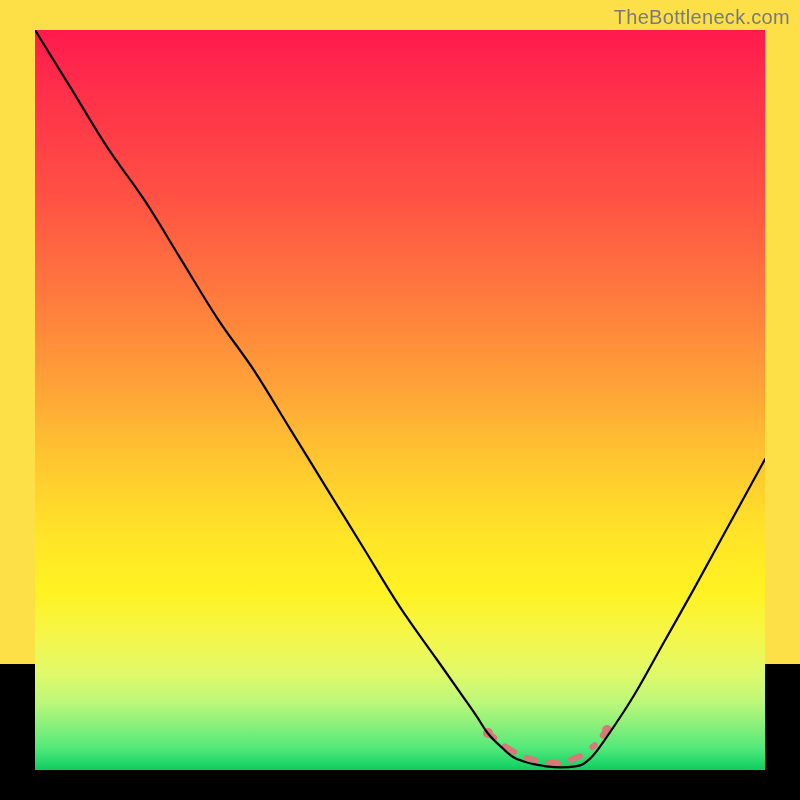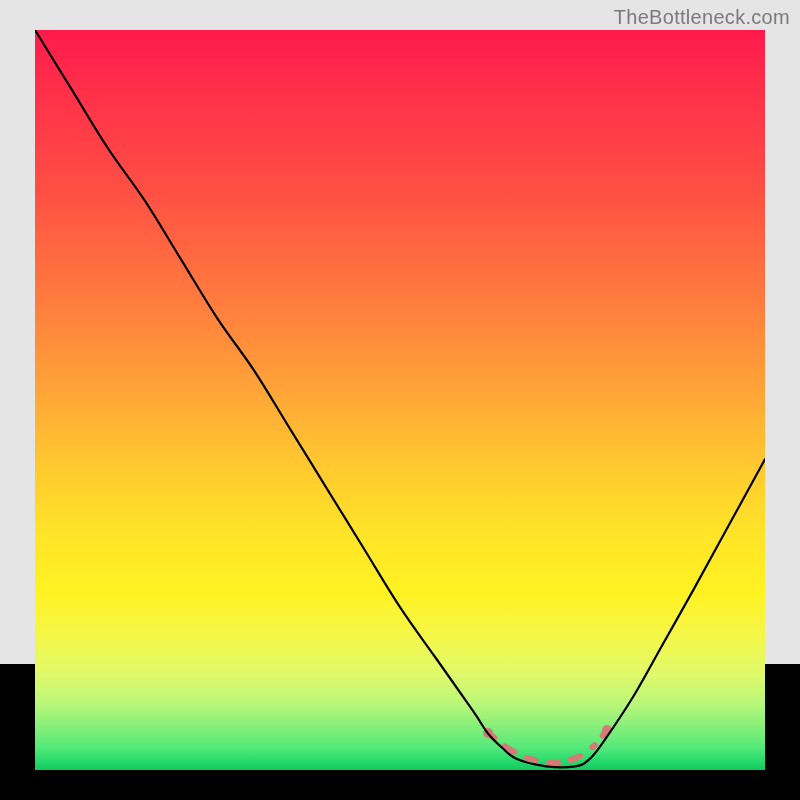--- a/index.html
+++ b/index.html
@@ -1,17 +1,17 @@
 <!DOCTYPE html>
 <html><head>
 <meta charset="utf-8">
 <style>
   * { margin: 0; padding: 0; box-sizing: border-box; }
   html, body { width: 800px; height: 800px; background: #000; font-family: Arial, sans-serif; }
-  .container { position: relative; width: 800px; height: 664px; background: #e5e5e5; }
+  .container { position: relative; width: 800px; height: 664px; background: #fde047; }
   .watermark {
     position: absolute;
     top: 6px; right: 10px;
     color: #7a7a7a;
     font-size: 20px;
     font-weight: 500;
     letter-spacing: 0.3px;
     z-index: 3;
   }
   .plot-area {

